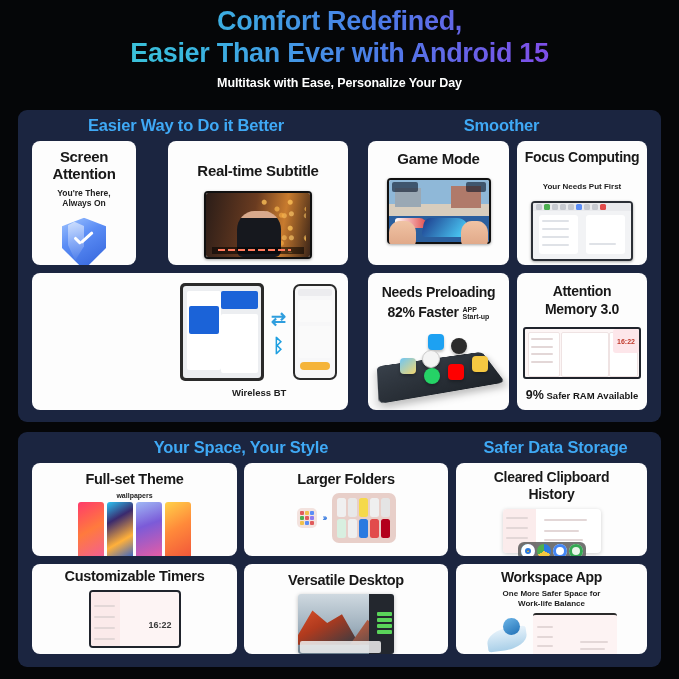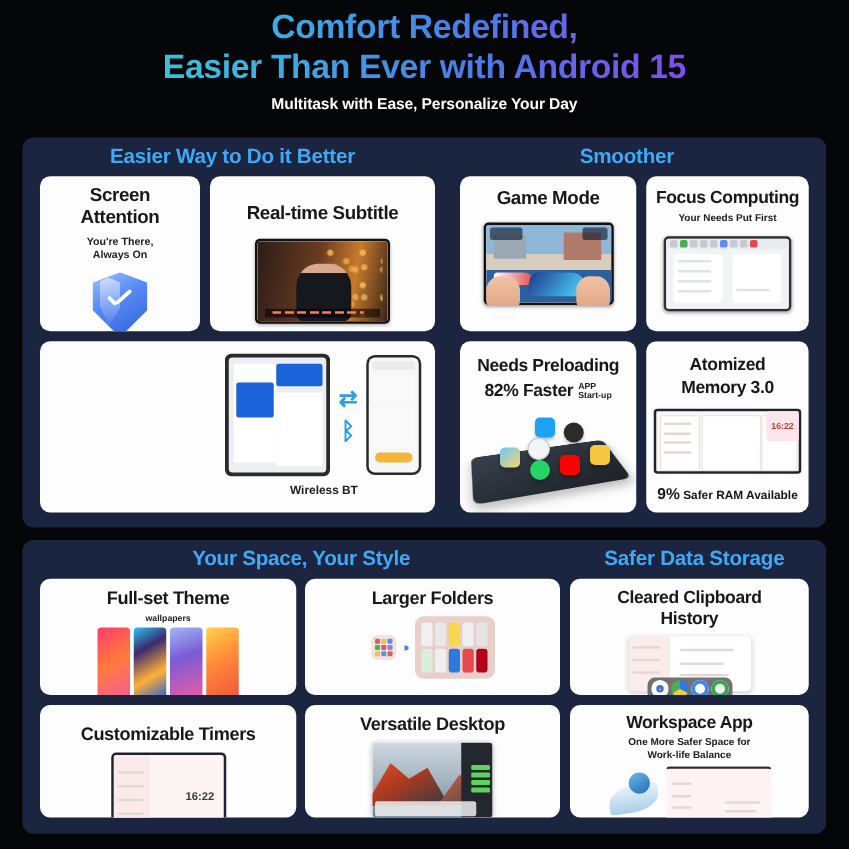--- a/index.html
+++ b/index.html
@@ -210,21 +210,21 @@
     <div class="title-line title-1">Comfort Redefined,</div>
     <div class="title-line title-2">Easier Than Ever with Android 15</div>
     <div class="subtitle">Multitask with Ease, Personalize Your Day</div>
   </div>
 
   <div class="panel" id="panel-top">
 
     <div class="sec-head" style="left:8px;top:6px;width:320px;">Easier Way to Do it Better</div>
     <div class="sec-head" style="left:332px;top:6px;width:303px;">Smoother</div>
 
-    <div class="card" style="left:14px;top:31px;width:128px;height:124px;padding-top:8px;box-sizing:border-box;">
+    <div class="card" style="left:14px;top:31px;width:104px;height:124px;padding-top:8px;box-sizing:border-box;">
       <div class="card-title" style="font-size:15px;width:108px;">Screen Attention</div>
       <div class="card-sub" style="font-size:8.5px;margin-top:5px;">You're There,</div>
       <div class="card-sub" style="font-size:8.5px;">Always On</div>
       <div class="card-art" style="margin-top:9px;">
         <div class="shield">
             <div class="body"></div>
             <div class="gloss"></div>
             <div class="check"></div>
           </div>
       </div>
@@ -258,21 +258,21 @@
         </div>
         <div class="hands">
             <div class="h hl"></div>
             <div class="h hr"></div>
           </div>
       </div>
     </div>
 
     <div class="card" style="left:499px;top:31px;width:130px;height:124px;padding-top:9px;box-sizing:border-box;">
       <div class="card-title" style="font-size:14px;">Focus Computing</div>
-      <div class="card-sub" style="font-size:8px;margin-top:4px;font-weight:600;">Your Needs Put First</div>
+      <div class="card-sub" style="font-size:8px;margin-top:16px;font-weight:600;">Your Needs Put First</div>
       <div class="card-art device" style="width:102px;height:60px;margin-top:9px;background:#2b2f36;">
         <div class="screen">
           <div class="uimock">
             <div class="bar">
                 <i></i>
                 <i style="background:#4caf50"></i>
                 <i></i>
                 <i></i>
                 <i></i>
                 <i style="background:#5b8df5"></i>
@@ -336,21 +336,21 @@
         <span class="appicon" style="left:75px;top:4px;background:#2b2b2b;border-radius:50%;"></span>
         <span class="appicon" style="left:46px;top:16px;background:#f4f4f4;border-radius:50%;border:1px solid #ccc;"></span>
         <span class="appicon" style="left:24px;top:24px;background:linear-gradient(140deg,#6ec6f5,#f5d76e);"></span>
         <span class="appicon" style="left:48px;top:34px;background:#25d366;border-radius:50%;"></span>
         <span class="appicon" style="left:72px;top:30px;background:#ff0000;"></span>
         <span class="appicon" style="left:96px;top:22px;background:#f5c842;"></span>
       </div>
     </div>
 
     <div class="card" style="left:499px;top:163px;width:130px;height:137px;padding-top:11px;box-sizing:border-box;">
-      <div class="card-title" style="font-size:14px;">Atomized</div>
+      <div class="card-title" style="font-size:14px;">Attention</div>
       <div class="card-title" style="font-size:14px;margin-top:2px;">Memory 3.0</div>
       <div class="card-art" style="margin-top:10px;position:relative;">
         <div class="atom-win">
           <div class="c" style="left:3%;width:26%;"></div>
           <div class="c" style="left:32%;width:40%;"></div>
           <div class="c" style="left:74%;width:23%;"></div>
           <span class="rowline" style="left:5%;top:18%;width:20%"></span>
           <span class="rowline" style="left:5%;top:34%;width:20%"></span>
           <span class="rowline" style="left:5%;top:50%;width:20%"></span>
           <span class="rowline" style="left:5%;top:66%;width:20%"></span>
@@ -425,21 +425,21 @@
             <b style="background:#d8efe0"></b>
               <b style="background:#efefef"></b>
               <b style="background:#2b7ae0"></b>
               <b style="background:#e24b4b"></b>
               <b style="background:#b3001b"></b>
           </div>
         </div>
       </div>
     </div>
 
-    <div class="card" style="left:14px;top:132px;width:205px;height:90px;padding-top:16px;box-sizing:border-box;">
+    <div class="card" style="left:14px;top:132px;width:205px;height:90px;padding-top:4px;box-sizing:border-box;">
       <div class="card-title" style="font-size:14.5px;">Customizable Timers</div>
       <div class="card-art" style="margin-top:6px;">
         <div class="timer-win">
           <div class="l"></div>
           <span class="rowline" style="left:4%;top:24%;width:24%"></span>
           <span class="rowline" style="left:4%;top:44%;width:24%"></span>
           <span class="rowline" style="left:4%;top:64%;width:24%"></span>
           <span class="rowline" style="left:4%;top:84%;width:24%"></span>
           <div class="t">16:22</div>
         </div>

